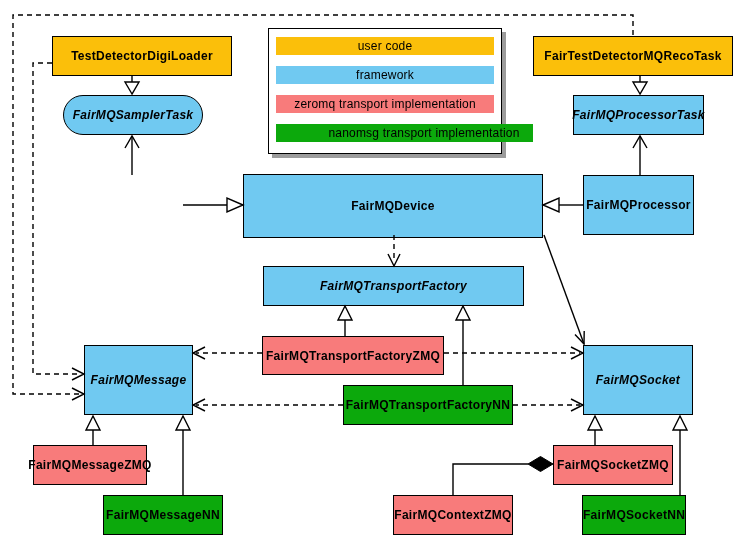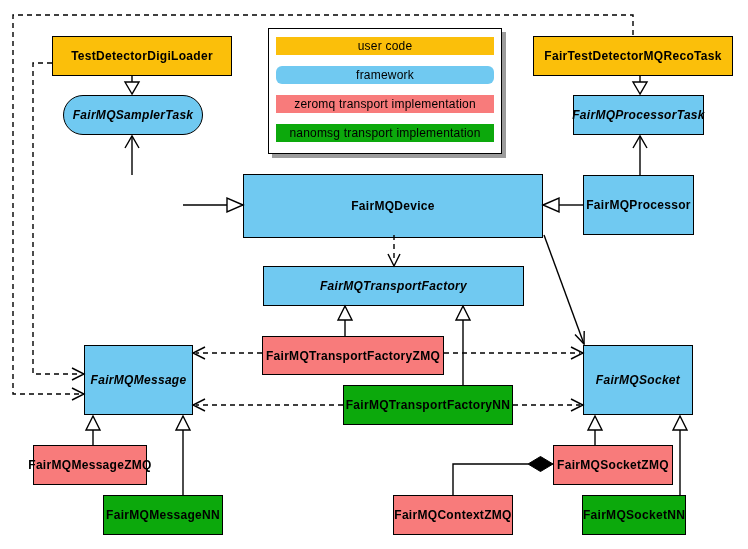--- a/index.html
+++ b/index.html
@@ -63,23 +63,23 @@
   <div class="node" style="left: 103px; top: 495px; width: 120px; height: 40px; background: rgb(12, 169, 12);">FairMQMessageNN</div>
 
   <div class="node" style="left: 393px; top: 495px; width: 120px; height: 40px; background: rgb(248, 123, 123);">FairMQContextZMQ</div>
 
   <div class="node" style="left: 553px; top: 445px; width: 120px; height: 40px; background: rgb(248, 123, 123);">FairMQSocketZMQ</div>
 
   <div class="node" style="left: 582px; top: 495px; width: 104px; height: 40px; background: rgb(12, 169, 12);">FairMQSocketNN</div>
 
   <div class="legend">
     <div class="legend-item" style="top: 8px; background: rgb(251, 191, 10);">user code</div>
-    <div class="legend-item" style="top: 37px; background: rgb(112, 201, 241); border-radius: 6px;">framework</div>
+    <div class="legend-item" style="top: 37px; background: rgb(112, 201, 241);">framework</div>
     <div class="legend-item" style="top: 66px; background: rgb(248, 123, 123);">zeromq transport implementation</div>
-    <div class="legend-item" style="top: 95px; background: rgb(12, 169, 12);">nanomsg transport implementation</div>
+    <div class="legend-item" style="top: 95px; background: rgb(12, 169, 12); padding-left: 39px;">nanomsg transport implementation</div>
   </div>
 
   <svg class="edges" width="748" height="549" viewBox="0 0 748 549">
 
     <g>
       <path d="M132,76 V82"></path>
         <polygon class="tri" points="132,94 125,82 139,82"></polygon>
     </g>
 
     <g>

